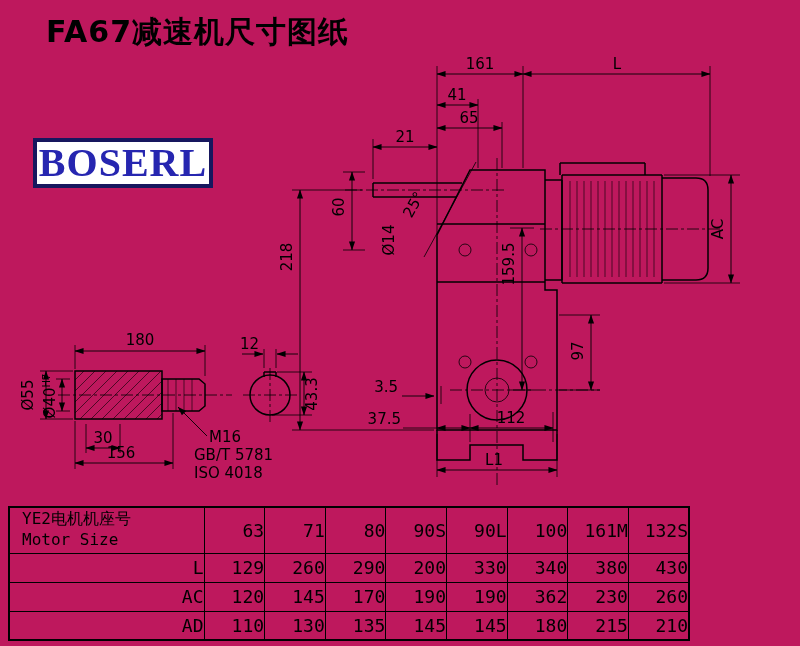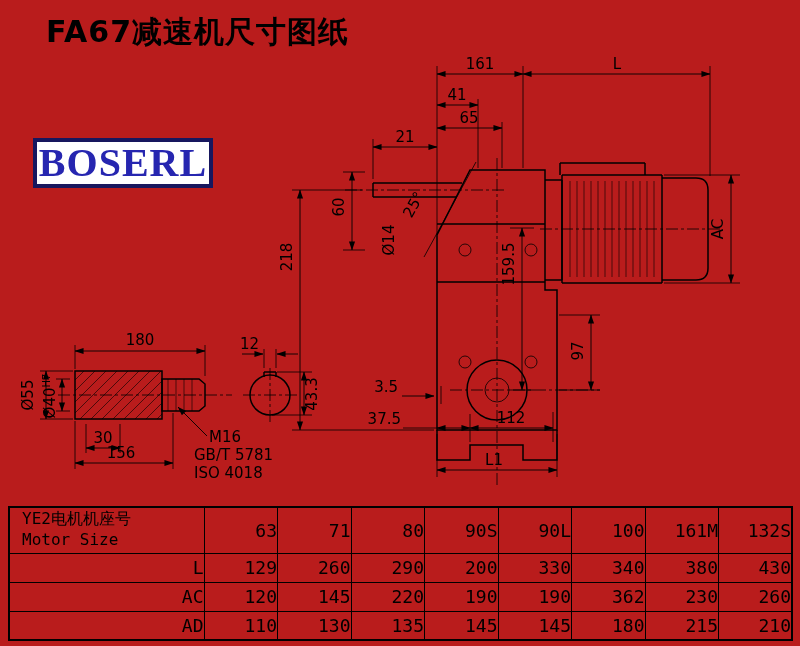--- a/index.html
+++ b/index.html
@@ -1,28 +1,28 @@
 <!DOCTYPE html>
 <html><head>
 <meta charset="utf-8">
 <style>
   * { box-sizing: border-box; }
   html,body { margin:0; padding:0; background:#fff; }
-  .stage { position:relative; width:800px; height:646px; background:#b91c1c; font-family:"DejaVu Sans",sans-serif; overflow:hidden; }
+  .stage { position:relative; width:800px; height:646px; background:#be185d; font-family:"DejaVu Sans",sans-serif; overflow:hidden; }
   .title { position:absolute; left:46px; top:12px; font-size:30px; font-weight:bold; color:#000; letter-spacing:1px; white-space:nowrap; }
   .logo { position:absolute; left:33px; top:138px; width:180px; height:50px; border:4px solid #17175e; display:flex; align-items:center; justify-content:center; background:#fff; }
   .logo span { font-family:"Liberation Serif","DejaVu Serif",serif; font-weight:bold; font-size:40px; color:#2626b0; letter-spacing:1px; line-height:1; }
   svg.draw { position:absolute; left:0; top:0; }
   svg.draw .o { stroke:#000; stroke-width:1.5; fill:none; }
   svg.draw .t { stroke:#000; stroke-width:0.8; fill:none; }
   svg.draw .d { stroke:#000; stroke-width:0.9; fill:none; }
   svg.draw .c { stroke:#000; stroke-width:0.8; fill:none; stroke-dasharray:12 3 3 3; }
   svg.draw .h { stroke:#000; stroke-width:0.6; fill:none; }
   svg.draw text.dim { font-family:"DejaVu Sans",sans-serif; font-size:15px; fill:#000; }
-  table.spec { position:absolute; left:8px; top:506px; width:785px; border-collapse:collapse; table-layout:fixed;
+  table.spec { position:absolute; left:8px; top:506px; width:682px; border-collapse:collapse; table-layout:fixed;
                font-family:"DejaVu Sans Mono","DejaVu Sans",monospace; color:#000; border:2px solid #000;padding-left:36px; }
   table.spec td { border:1px solid #000; text-align:right; font-size:18px; padding:0; height:29px; }
   table.spec tr.first td { height:46px; }
   table.spec td.hdr { text-align:left; padding-left:12px; font-size:16px; line-height:1.3; }
 </style>
 </head>
 <body>
 
 <div class="stage">
 
@@ -269,21 +269,21 @@
       <td>200</td>
       <td>330</td>
       <td>340</td>
       <td>380</td>
       <td>430</td>
     </tr>
     <tr>
       <td class="lbl">AC</td>
       <td>120</td>
       <td>145</td>
-      <td>220</td>
+      <td>170</td>
       <td>190</td>
       <td>190</td>
       <td>362</td>
       <td>230</td>
       <td>260</td>
     </tr>
     <tr>
       <td class="lbl">AD</td>
       <td>110</td>
       <td>130</td>

